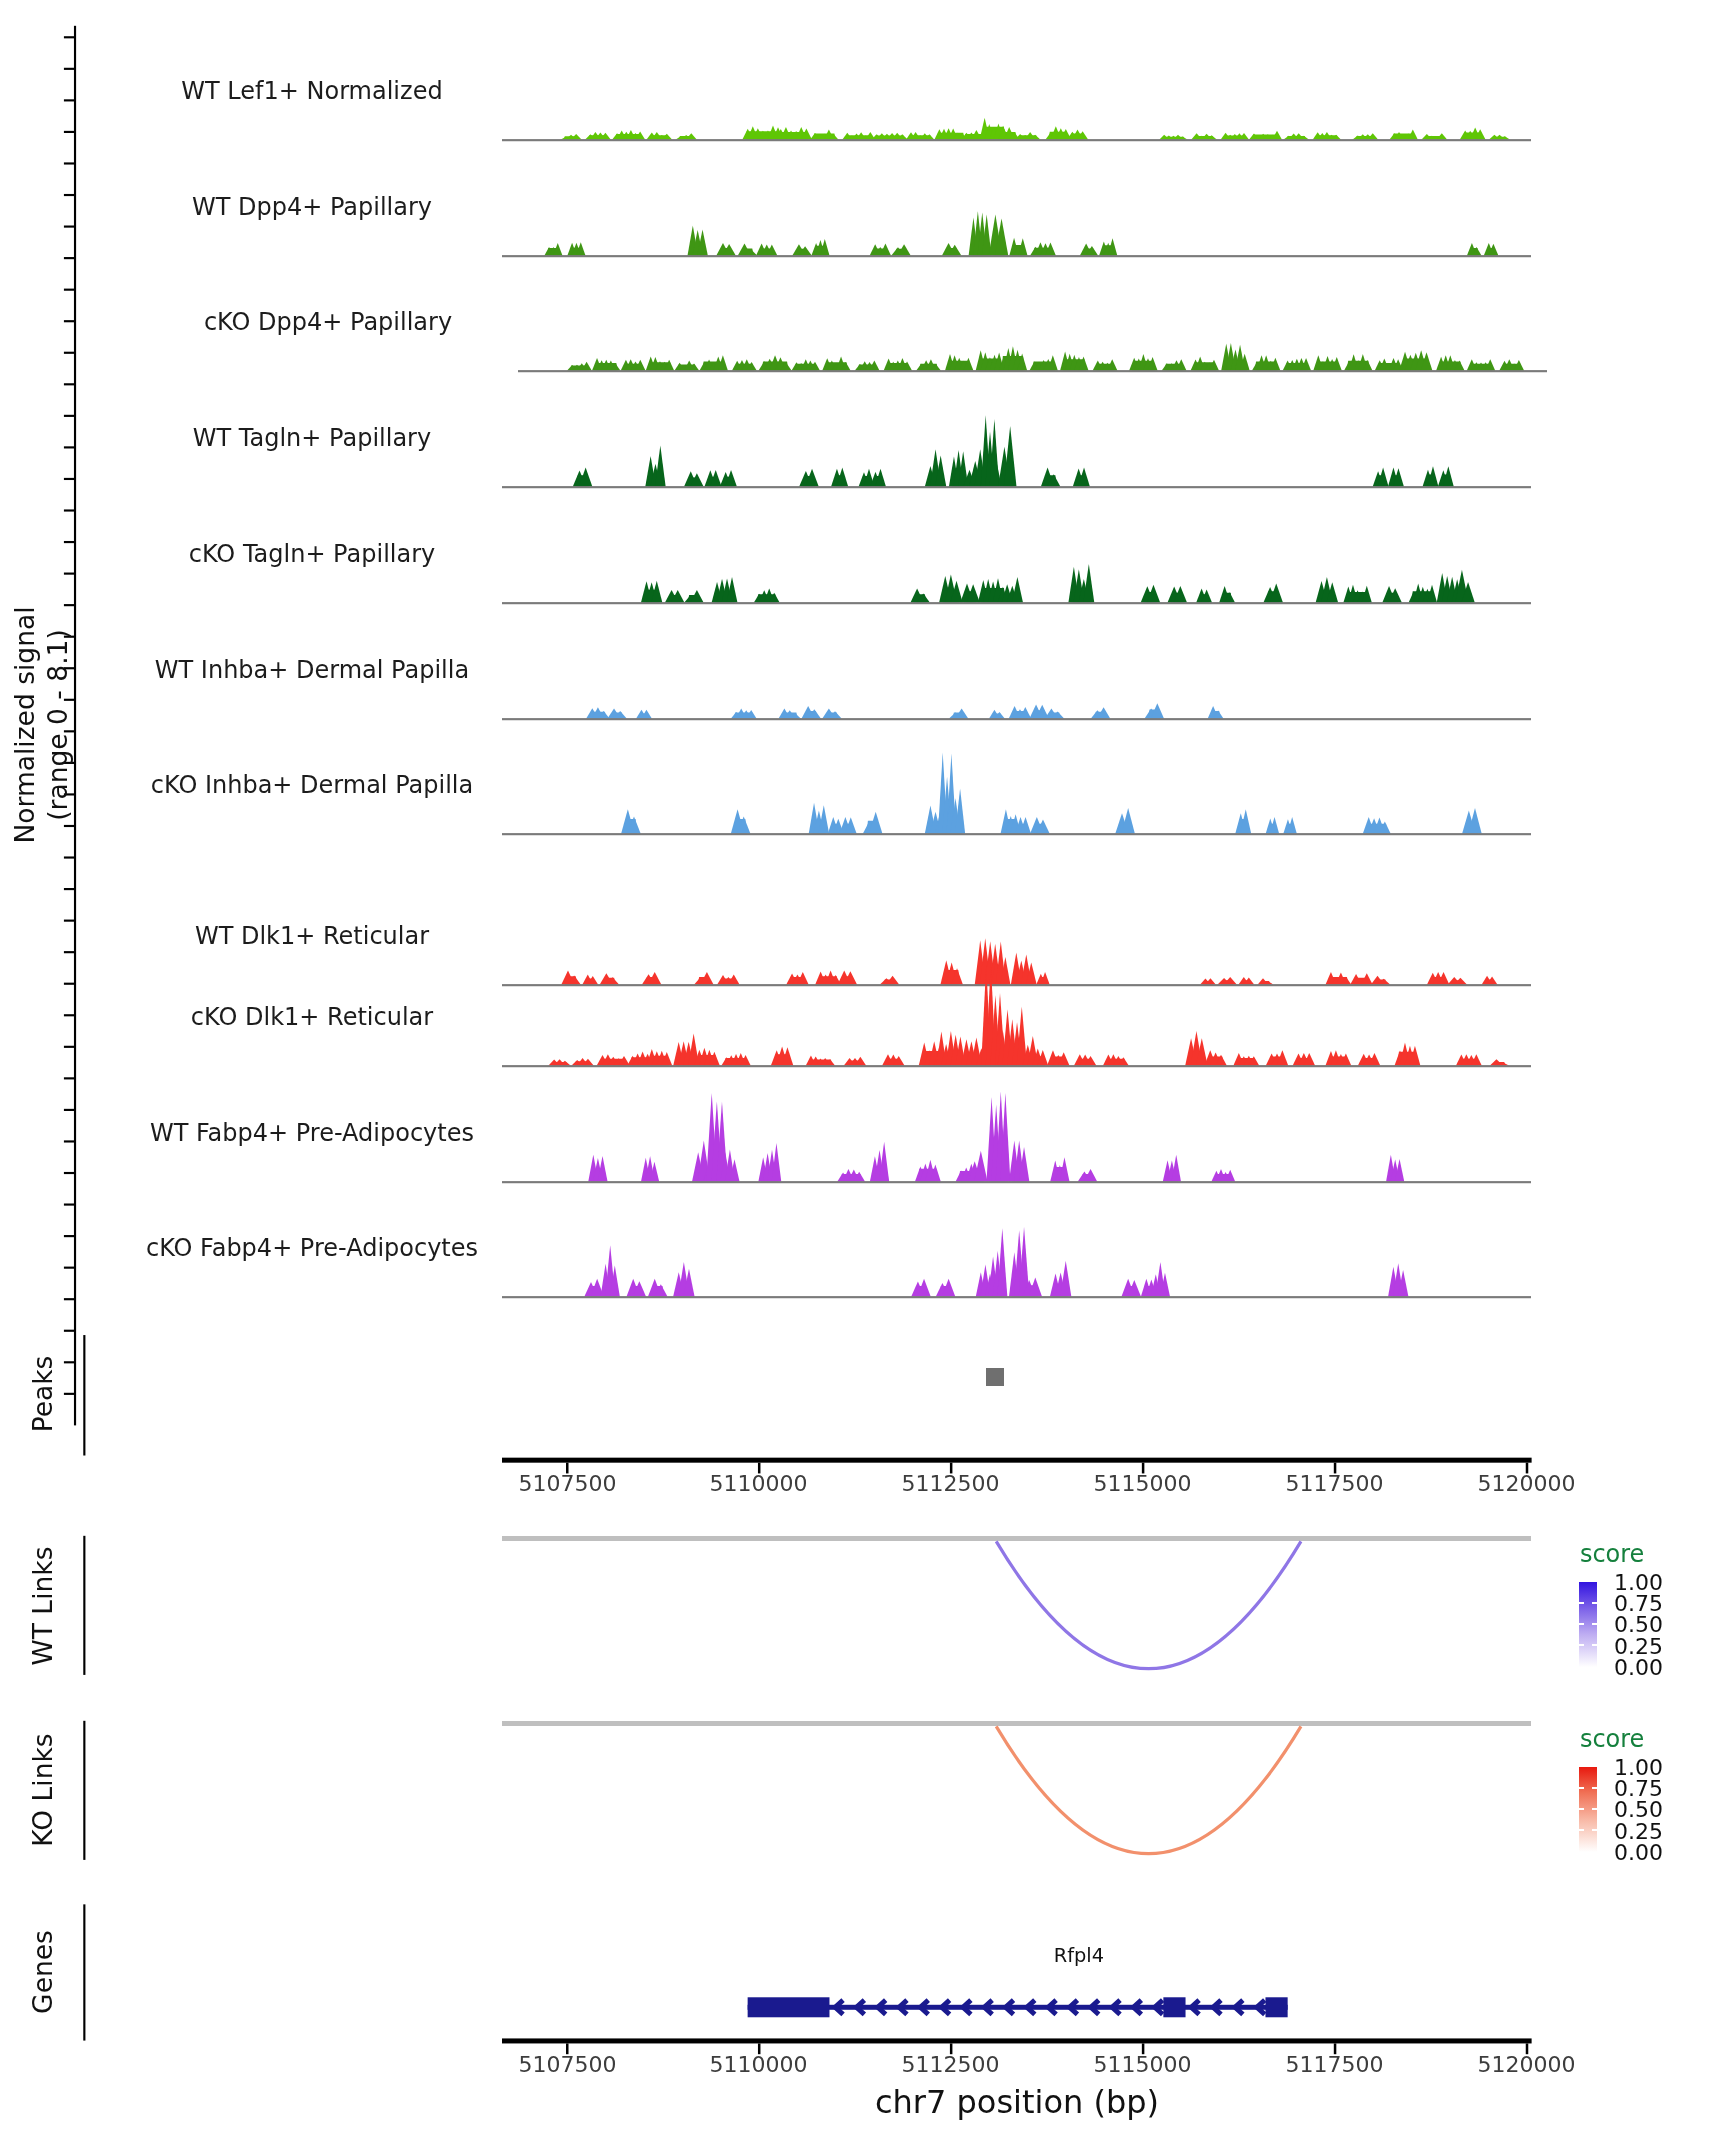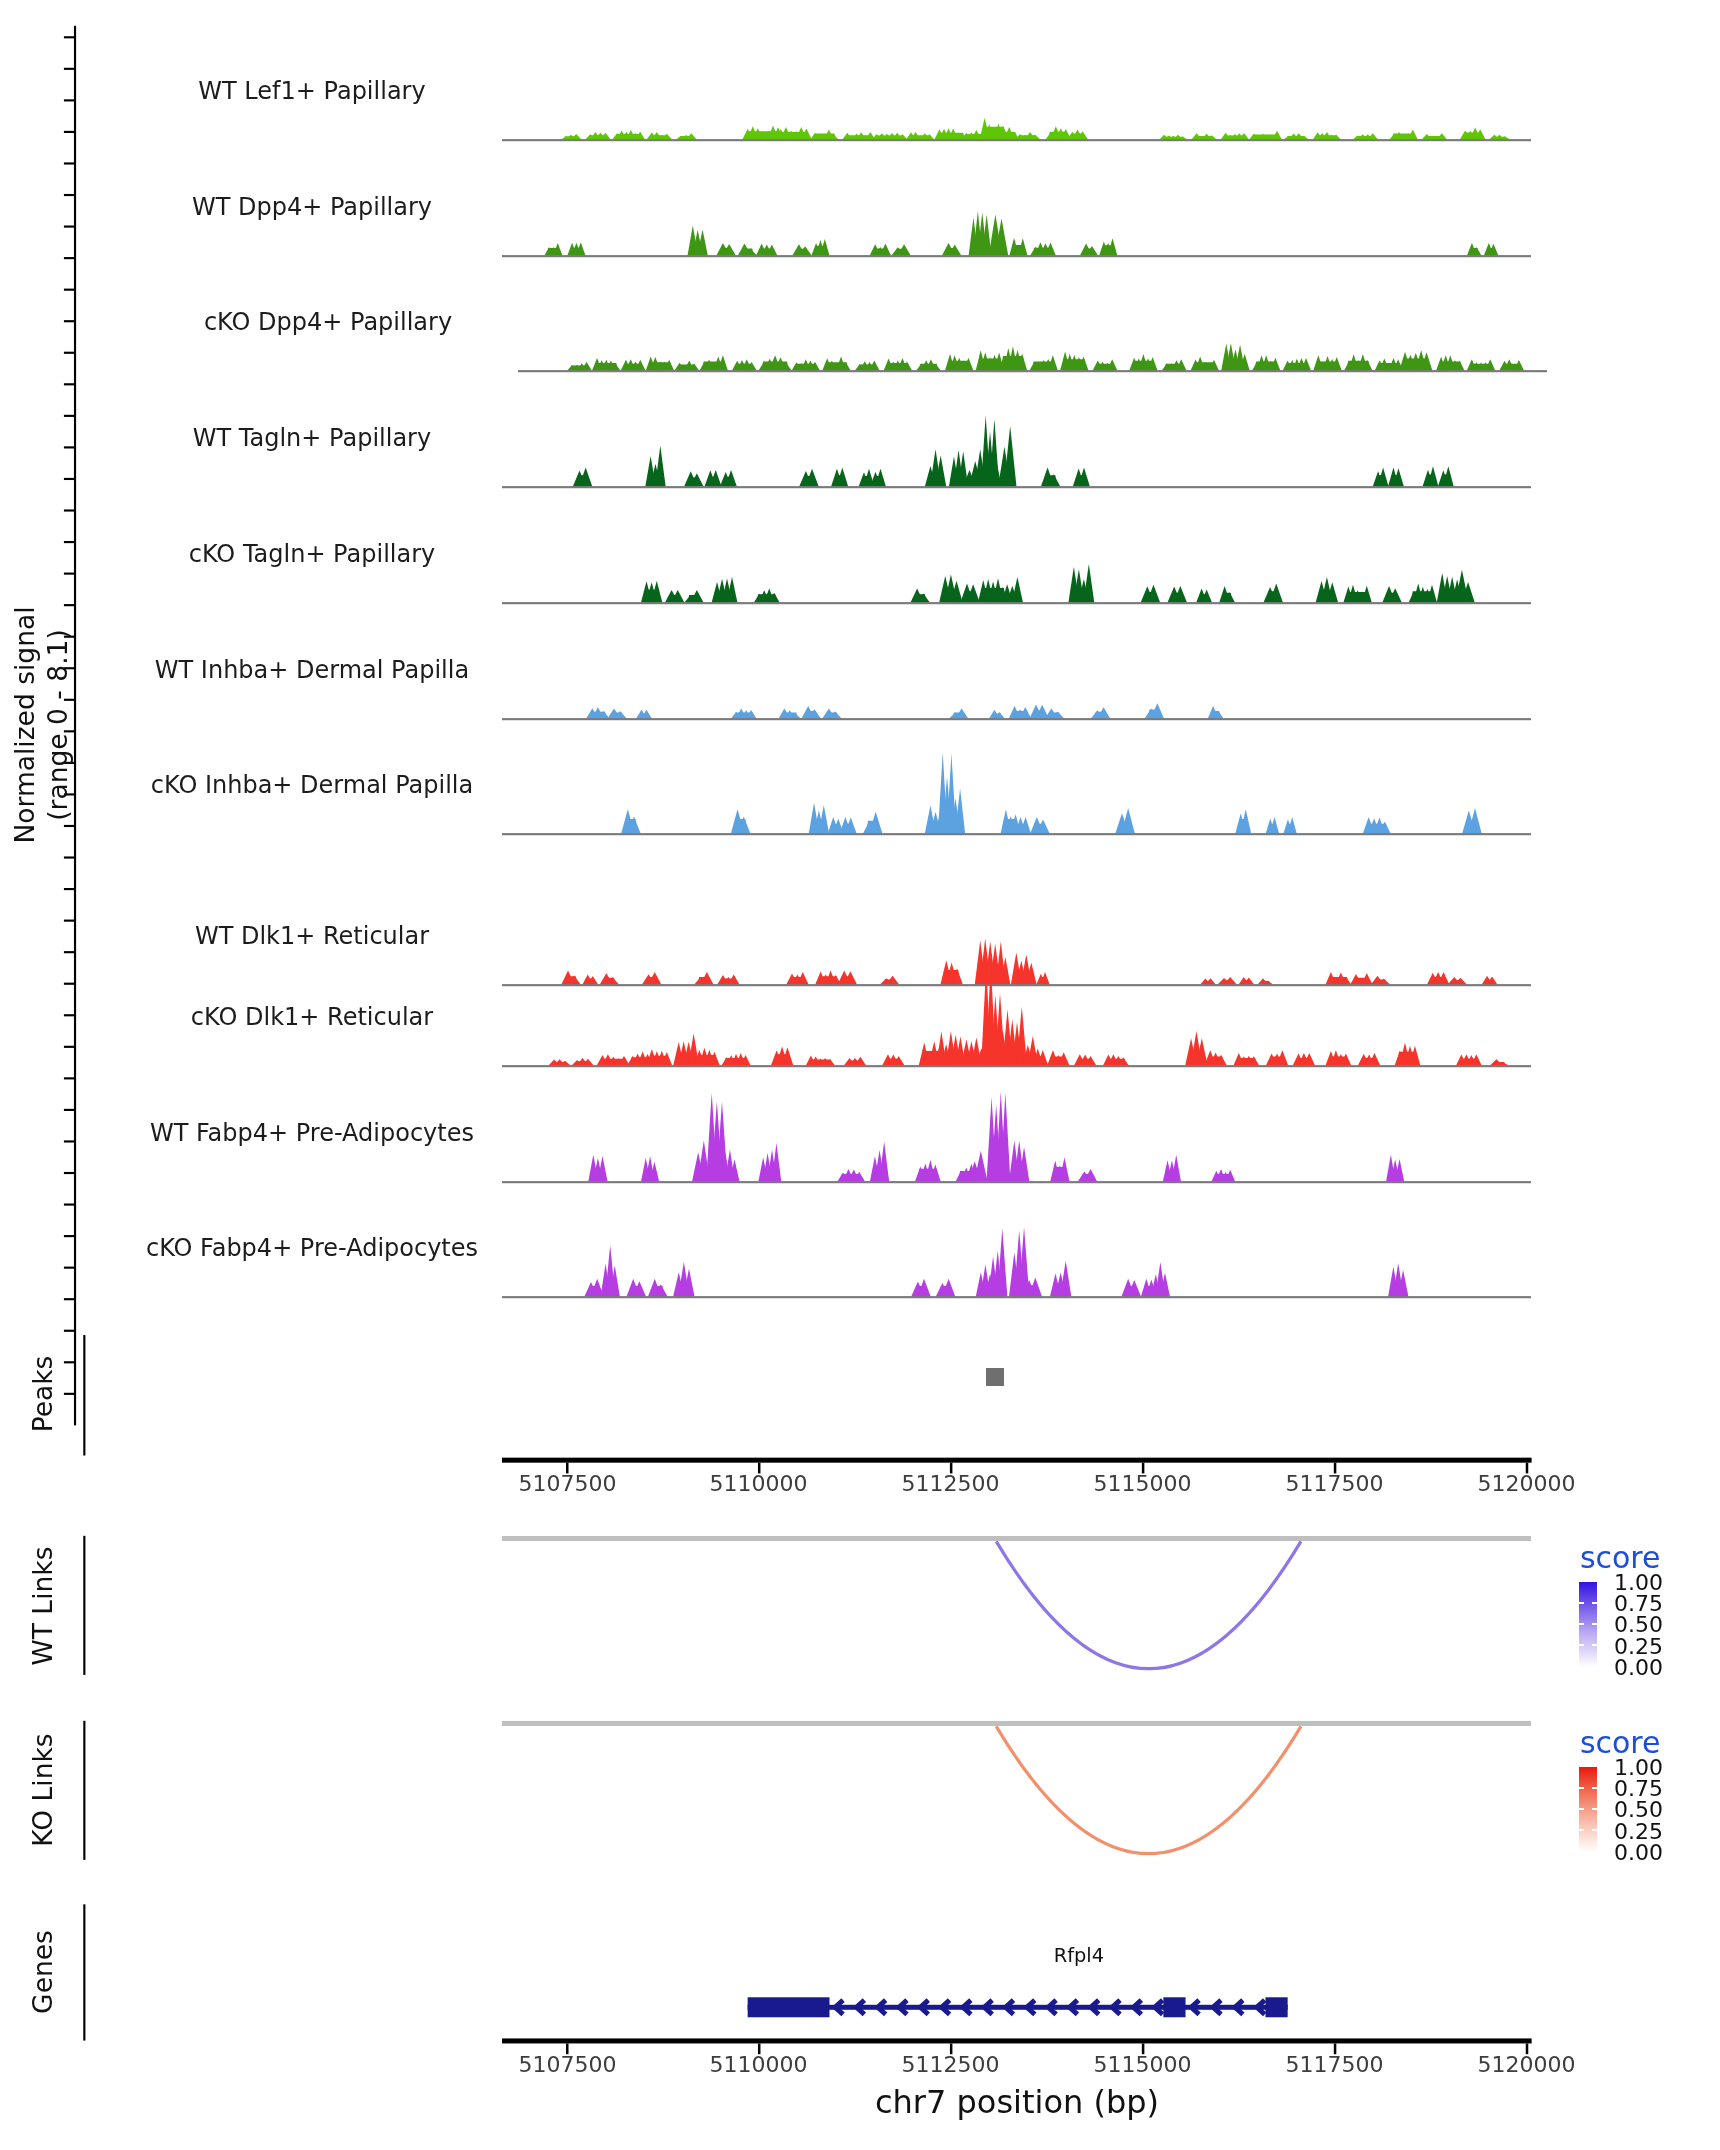--- a/index.html
+++ b/index.html
@@ -8,21 +8,21 @@
     font-family:"DejaVu Sans","Liberation Sans",sans-serif;color:#1c1c1c;
   }
   .abs{position:absolute;}
   .rot{transform:translate(-50%,-50%) rotate(-90deg);transform-origin:center center;white-space:nowrap;}
   .ylab{font-size:26.5px;line-height:33px;text-align:center;color:#111;}
   .seclab{font-size:26.5px;color:#111;}
   .track-label{font-size:24px;color:#1c1c1c;text-align:center;width:444px;left:90px;}
   .tick-label{font-size:22px;color:#3d3d3d;text-align:center;width:129px;}
   .axis-title{font-size:32px;color:#111;text-align:center;width:502px;}
   .gene-name{font-size:19.4px;color:#111;text-align:center;width:172px;}
-  .legend-title{font-size:30px;color:#1d4ed8;}
+  .legend-title{font-size:24px;color:#15803d;}
   .legend-tick{position:absolute;font-size:22px;color:#111;left:37px;width:79px;}
   .legend-bar{position:absolute;left:2.2px;width:18px;}
   .bar-dash{position:absolute;height:2.2px;background:#ffffff;}
   .grayline{position:absolute;left:502px;width:1029px;height:5px;background:#bfbfbf;}
   svg{display:block;}
 </style>
 </head>
 <body>
 
 <div id="root">
@@ -93,21 +93,21 @@
       <rect x="2127.824944071588" y="2850" width="3.5" height="15" fill="#000"></rect>
     </svg>
 
   <div class="abs rot ylab" style="left:41px;top:725px;">
     <div>Normalized signal</div>
     <div>(range 0 - 8.1)</div>
   </div>
 
   <div id="tracks">
       <div class="abs" style="left: 0px; top: 33px; width: 1721px; height: 109px;">
-        <div class="abs track-label" style="top: 44px;">WT Lef1+ Papillary</div>
+        <div class="abs track-label" style="top: 44px;">WT Lef1+ Normalized</div>
         <svg width="1029" height="109" style="position: absolute; left: 502px; top: 0px;" viewBox="0 0 1436 152">
           <g fill="#5FC605">
             <polygon points="85.66741237882178,149 87.66741237882178,144.13333333333333 105.08426547352721,144.13333333333333 107.08426547352721,149"></polygon>
             <polygon points="81.38404175988069,149 89.23688789460601,144.59557463192277 97.08973402933134,149"></polygon>
             <polygon points="88.52299279144917,149 96.3758389261745,142.03741038283454 104.22868506089982,149"></polygon>
             <polygon points="95.66194382301765,149 103.51478995774298,140.88888888888889 111.3676360924683,149"></polygon>
             <polygon points="119.93437733035049,149 121.93437733035049,142.51111111111112 145.77628635346755,142.51111111111112 147.77628635346755,149"></polygon>
             <polygon points="115.75809097688293,149 123.41461595824012,141.2498867063532 131.0711409395973,149"></polygon>
             <polygon points="122.7185682326622,149 130.3750932140194,138.1851851851852 138.03161819537658,149"></polygon>
             <polygon points="129.67904548844146,149 137.33557046979865,138.97069639357193 144.99209545115585,149"></polygon>

